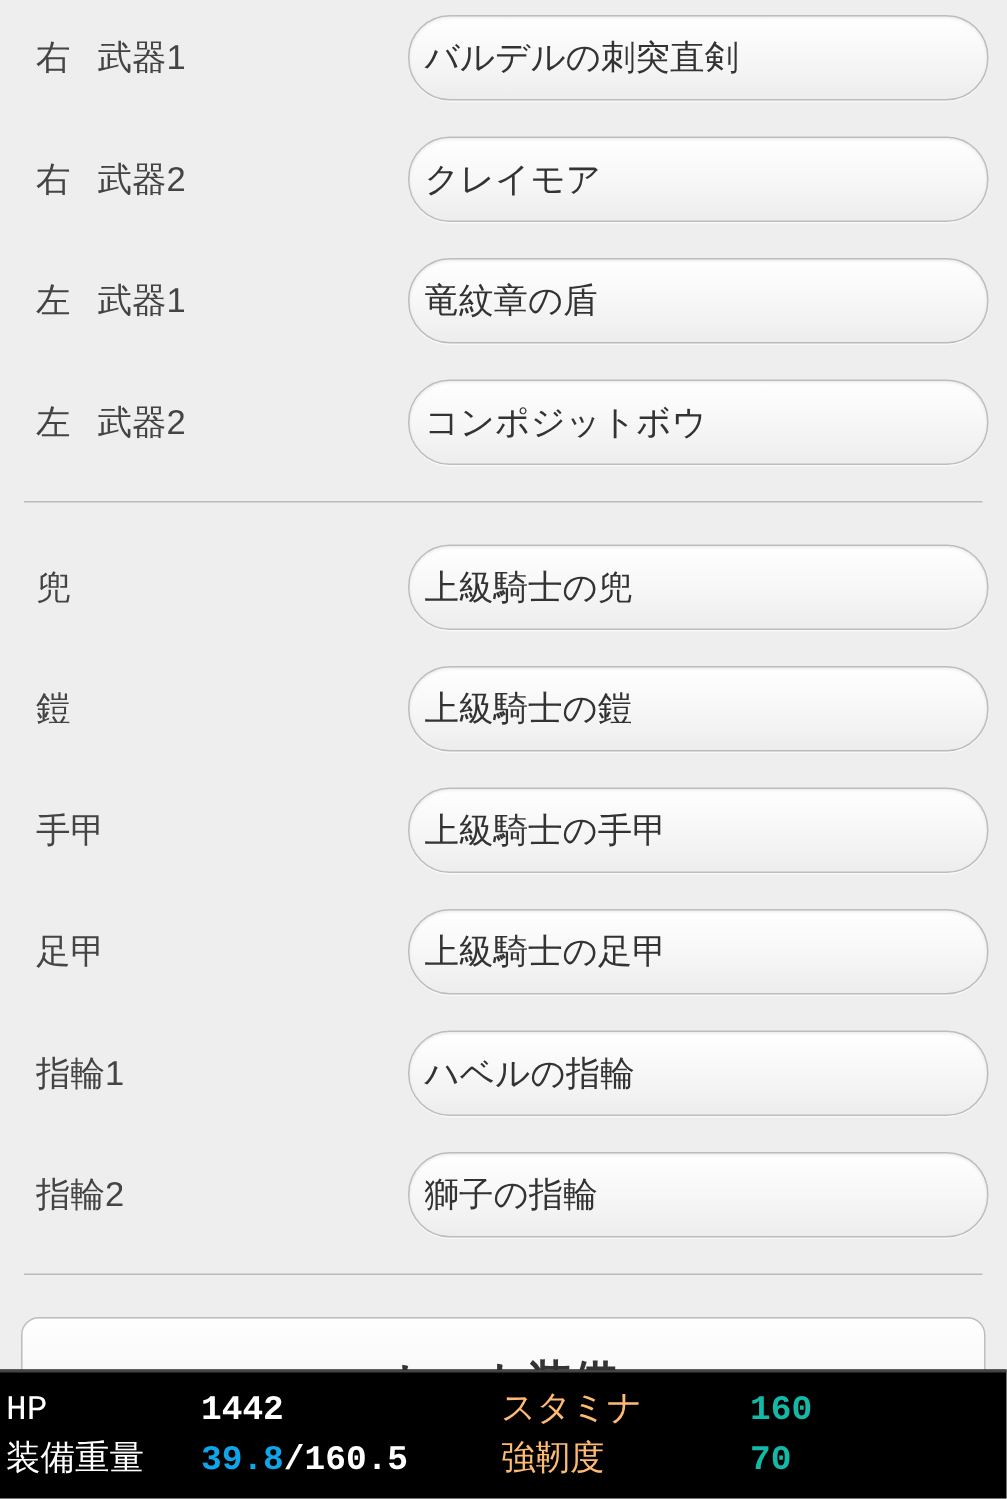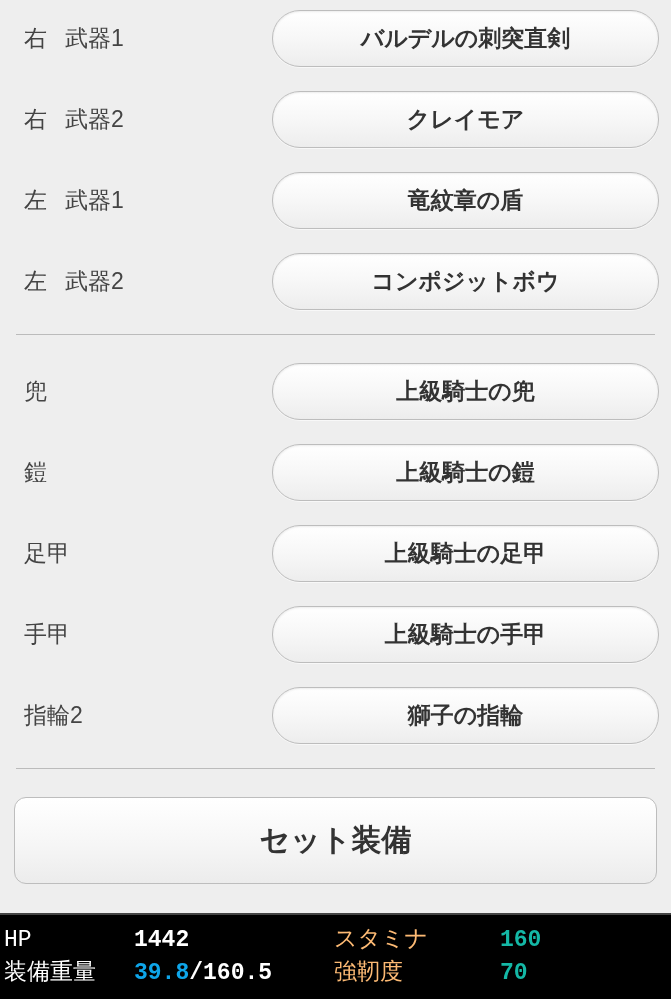--- a/index.html
+++ b/index.html
@@ -17,23 +17,22 @@
   }
   .label {
     flex:0 0 260px;
     font-size:23px;
     color:#444;
     padding-left:12px;
   }
   .label .gap { display:inline-block; width:18px; }
   .pill {
     flex:1;
-    text-align:center;
     font-size:23px;
-    font-weight:700;
+    font-weight:400;
     color:#333;
     padding:12px 10px;
     background:linear-gradient(to bottom,#ffffff 0%,#f7f7f7 50%,#ededed 100%);
     border:1px solid #bdbdbd;
     border-radius:28px;
     box-shadow:0 1px 2px rgba(0,0,0,0.08) inset,0 1px 0 rgba(255,255,255,0.6);
     cursor:pointer;
   }
   .hr {
     height:1px;
@@ -109,29 +108,33 @@
     <div class="label">兜</div>
     <div class="pill">上級騎士の兜</div>
   </div>
 
   <div class="row">
     <div class="label">鎧</div>
     <div class="pill">上級騎士の鎧</div>
   </div>
 
   <div class="row">
+    <div class="label">手甲</div>
+    <div class="pill">上級騎士の手甲</div>
+  </div>
+
+  <div class="row">
     <div class="label">足甲</div>
     <div class="pill">上級騎士の足甲</div>
   </div>
 
   <div class="row">
-    <div class="label">手甲</div>
-    <div class="pill">上級騎士の手甲</div>
+    <div class="label">指輪1</div>
+    <div class="pill">ハベルの指輪</div>
   </div>
-
 
   <div class="row">
     <div class="label">指輪2</div>
     <div class="pill">獅子の指輪</div>
   </div>
 
   <div class="hr"></div>
 
   <div class="bigbtn">セット装備</div>
 

